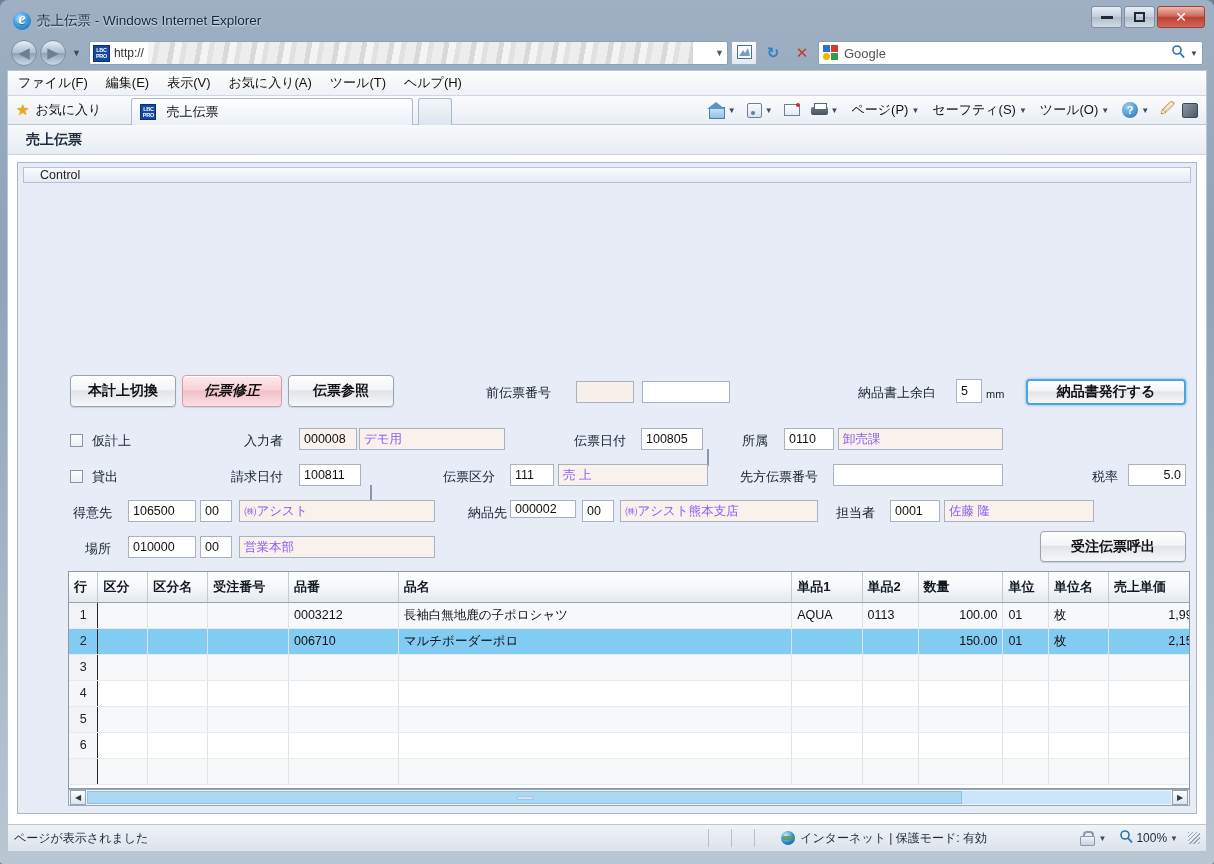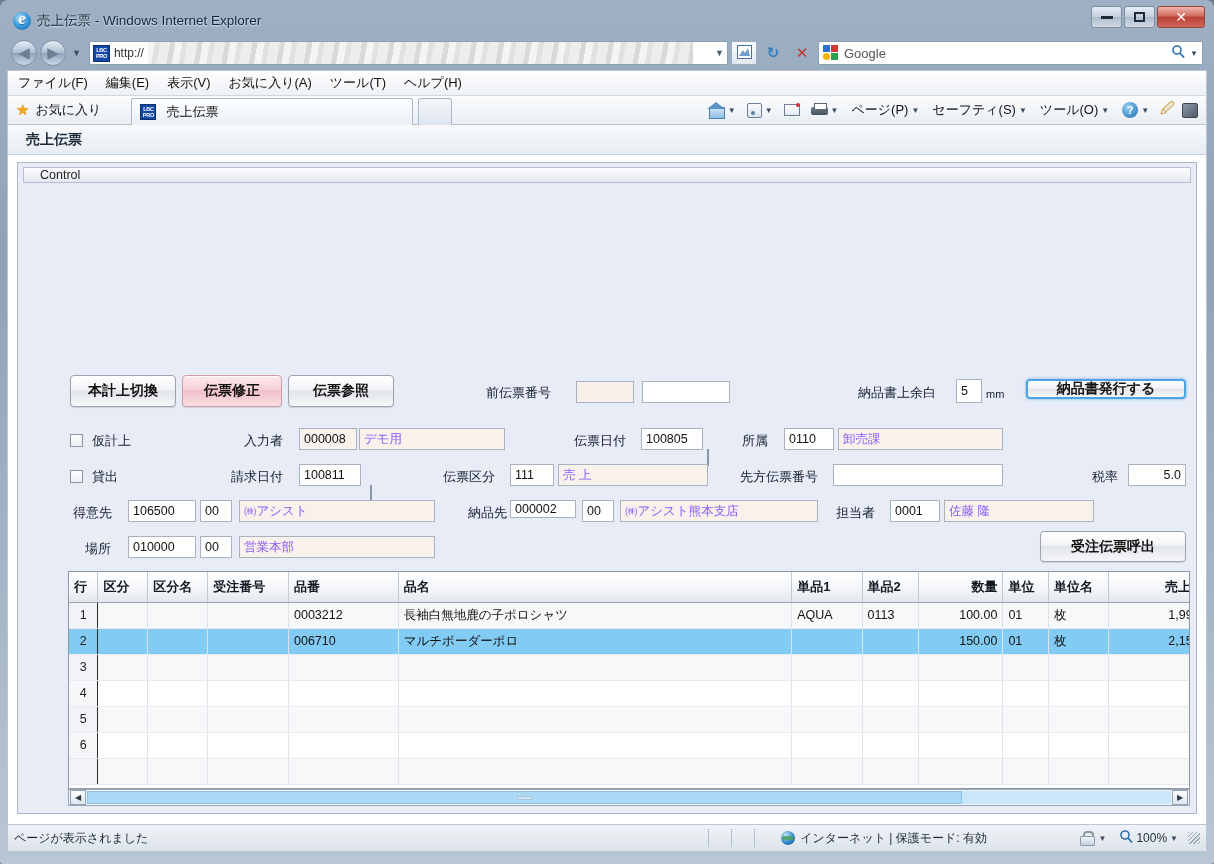--- a/index.html
+++ b/index.html
@@ -200,20 +200,21 @@
     border: 1px solid #9aa3af; border-radius: 4px;
     font-family: "Liberation Sans", sans-serif;
     font-weight: bold; font-size: 14px; color: #111;
     display: flex; align-items: center; justify-content: center;
     cursor: default;
     box-shadow: 0 1px 1px rgba(0,0,0,.12), inset 0 1px 0 #fff;
   }
   .btn3d.pink {
     background: linear-gradient(180deg,#fde9ec 0%,#f8d2d8 45%,#f2bfc8 50%,#fbdfe4 100%);
     border-color: #cfa0a9;
+    font-style: italic;
   }
   .btn3d.focused { border:2px solid #4ba3e3; box-shadow:0 0 3px rgba(75,163,227,.8), inset 0 1px 0 #fff; }
 
   .abs { position: absolute; }
 
   .lbl { font-size: 13px; color: #16202c; white-space: nowrap; }
   .lblsm { font-size: 11px; color: #16202c; white-space: nowrap; }
 
   .fld {
     background: #fff; border: 1px solid #a9b3c0;
@@ -254,21 +255,21 @@
     border: 1px solid #8e99a8; background: #fff; overflow: hidden;
   }
   table.grid { border-collapse: collapse; width: 1154px; table-layout: fixed; }
   table.grid th {
     height: 30px;
     background: linear-gradient(180deg,#ffffff 0%,#f4f6f9 55%,#e3e8ee 100%);
     border-right: 1px solid #c3cad3; border-bottom: 1px solid #9aa4b1;
     font-size: 13px; font-weight: bold; color:#101820;
     padding: 0 5px; text-align: left; white-space: nowrap;
   }
-  table.grid th.r { text-align: right; }
+  table.grid th.r { text-align: left; }
   table.grid td {
     height: 26px;
     border-right: 1px solid #dfe3e8; border-bottom: 1px solid #e7eaee;
     font-size: 12.5px; color: #111; padding: 0 5px; white-space: nowrap;
     font-family: "Liberation Sans", sans-serif;
   }
   table.grid td.r { text-align: right; margin-left: 45px; }
   table.grid td.rownum { text-align:center; color:#222; background:#f5f7f9; border-right:1px solid #2a2a2a; }
   table.grid tr.alt td { background:#f7f8fa; }
   table.grid tr.alt td.rownum { background:#f1f3f6; }
@@ -464,21 +465,21 @@
         <span>伝票参照</span>
       </div>
 
       <span class="lbl abs" style="left:468px; top:221px;">前伝票番号</span>
       <div class="fld empty-beige abs" style="left:558px; top:218px; width:58px; height:22px;"></div>
       <div class="fld abs" style="left:624px; top:218px; width:88px; height:22px;"></div>
 
       <span class="lbl abs" style="left:840px; top:221px;">納品書上余白</span>
       <div class="fld abs" style="left:938px; top:216px; width:26px; height:24px;">5</div>
       <span class="lblsm abs" style="left:968px; top:225px;">mm</span>
-      <div class="btn3d focused abs" style="left:1008px; top:216px; width:160px; height:20px;">
+      <div class="btn3d focused abs" style="left:1008px; top:216px; width:160px; height:26px;">
         <span>納品書発行する</span>
       </div>
 
       
       <span class="chk abs" style="left:52px; top:271px;"></span>
       <span class="lbl abs" style="left:74px; top:269px;">仮計上</span>
 
       <span class="lbl abs" style="left:226px; top:269px;">入力者</span>
       <div class="fld ro abs" style="left:281px; top:265px; width:58px; height:22px;">000008</div>
       <div class="fld ro blue abs" style="left:341px; top:265px; width:146px; height:22px;">デモ用</div>

